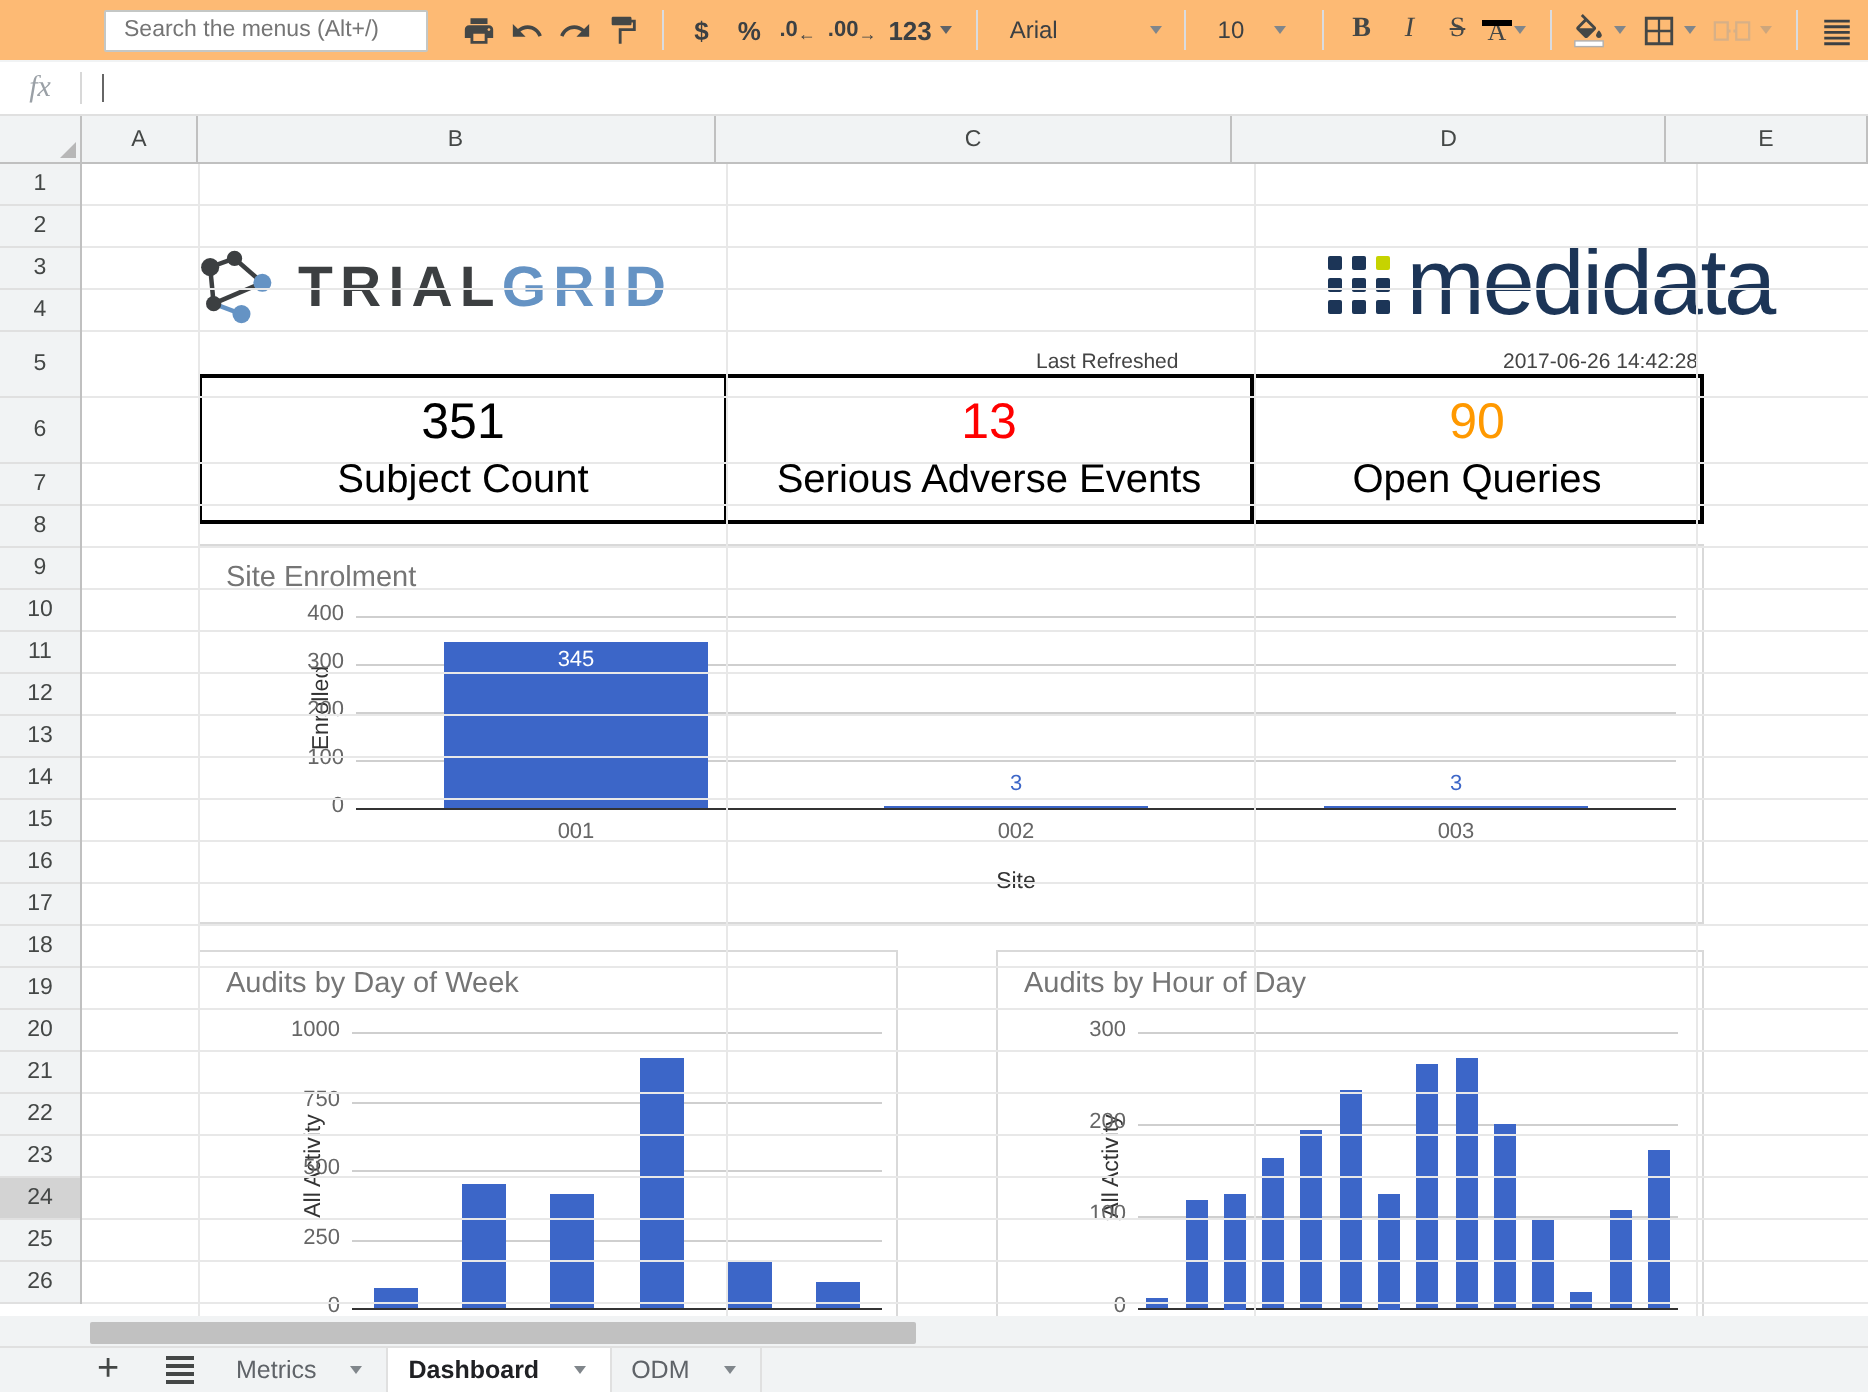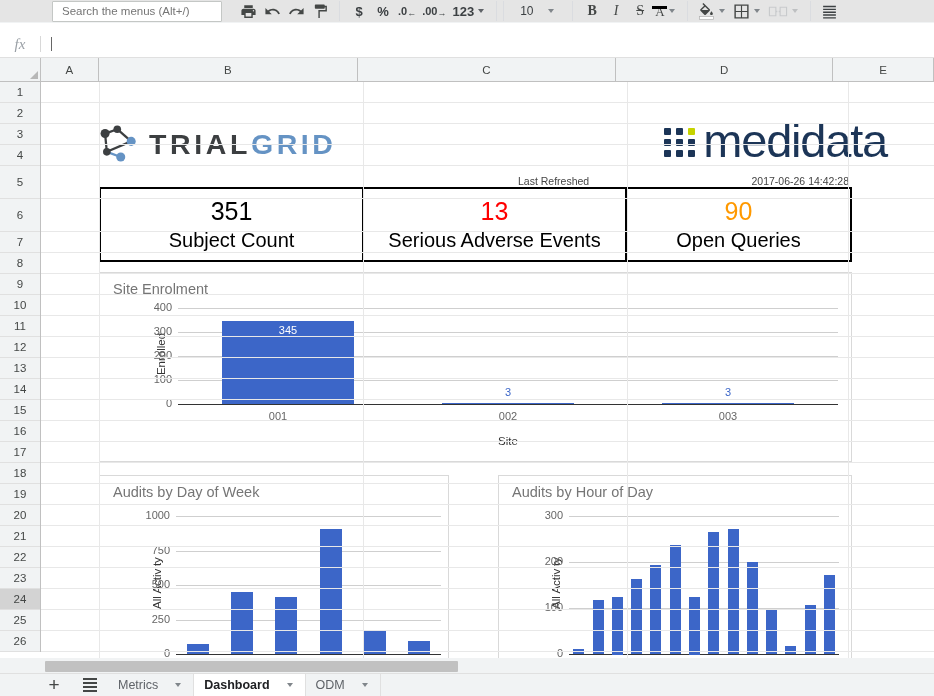--- a/index.html
+++ b/index.html
@@ -7,22 +7,22 @@
     margin: 0; padding: 0;
     width: 934px; height: 696px;
     overflow: hidden;
     background: #fff;
     font-family: "Liberation Sans", sans-serif;
     -webkit-font-smoothing: antialiased;
   }
 
   
   #toolbar {
-    position: absolute; left: 0; top: 0; width: 934px; height: 23px;
-    background: #e5e5e5;
+    position: absolute; left: 0; top: 0; width: 934px; height: 31px;
+    background: #fdba74;
     display: flex; align-items: center;
     border-bottom: 1px solid #f1f3f4;
   }
   .tb-group {
     display: flex; align-items: center; height: 31px;
     padding: 0 4px;
   }
   .tb-sep {
     width: 1px; height: 20px; background: #dadce0; margin: 0 3px;
   }
@@ -310,20 +310,26 @@
       <span style="font-size:9px;color:#3c4043;margin-top:4px">→</span>
     </div>
     <div class="tb-btn">
       <span class="fmt-txt">123</span>
       <span class="caret"></span>
     </div>
   </div>
 
   <div class="tb-sep"></div>
 
+  <div class="tb-group" style="padding-right:0">
+    <div class="tb-btn" style="padding-right:0">
+      <span class="font-name">Arial</span>
+      <span class="caret sm" style="margin-right:8px"></span>
+    </div>
+  </div>
 
   <div class="tb-sep"></div>
 
   <div class="tb-group">
     <div class="tb-btn">
       <span class="font-size">10</span>
       <span class="caret sm" style="margin-right:8px"></span>
     </div>
   </div>
 
@@ -559,21 +565,21 @@
           <div class="tick-y" style="left: 46px; top: 100px; width: 26px;">100</div>
           <div class="gl" style="left: 78px; top: 83px; width: 660px;"></div>
           <div class="tick-y" style="left: 46px; top: 76px; width: 26px;">200</div>
           <div class="gl" style="left: 78px; top: 59px; width: 660px;"></div>
           <div class="tick-y" style="left: 46px; top: 52px; width: 26px;">300</div>
           <div class="gl" style="left: 78px; top: 35px; width: 660px;"></div>
           <div class="tick-y" style="left: 46px; top: 28px; width: 26px;">400</div>
           <div class="baseline" style="left: 78px; top: 131px; width: 660px;"></div>
           <div class="bar" style="left: 122px; top: 48px; width: 132px; height: 83px; background: rgb(60, 102, 200);"></div>
           <div class="bar-lbl" style="left: 110px; top: 51.2px; width: 156px; color: rgb(255, 255, 255);">345</div>
-          <div class="tick-x" style="left: 54px; top: 137px; width: 248px;">001</div>
+          <div class="tick-x" style="left: 64px; top: 137px; width: 248px;">001</div>
           <div class="bar" style="left: 342px; top: 130px; width: 132px; height: 1px; background: rgb(60, 102, 200);"></div>
           <div class="bar-lbl" style="left: 330px; top: 113px; width: 156px; color: rgb(60, 102, 200);">3</div>
           <div class="tick-x" style="left: 284px; top: 137px; width: 248px;">002</div>
           <div class="bar" style="left: 562px; top: 130px; width: 132px; height: 1px; background: rgb(60, 102, 200);"></div>
           <div class="bar-lbl" style="left: 550px; top: 113px; width: 156px; color: rgb(60, 102, 200);">3</div>
           <div class="tick-x" style="left: 504px; top: 137px; width: 248px;">003</div>
           <div class="axis-title-x" style="left: 78px; top: 162px; width: 660px;">Site</div>
         </div>
     </div>
 

